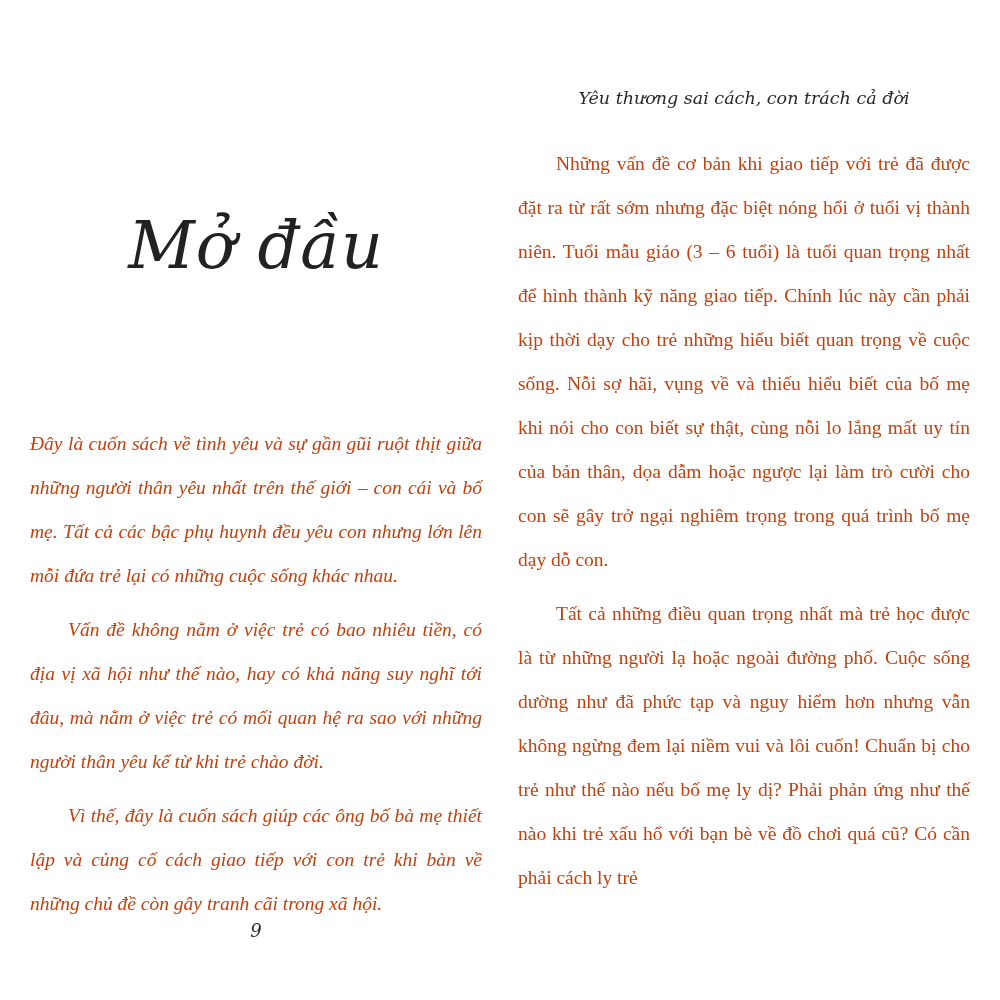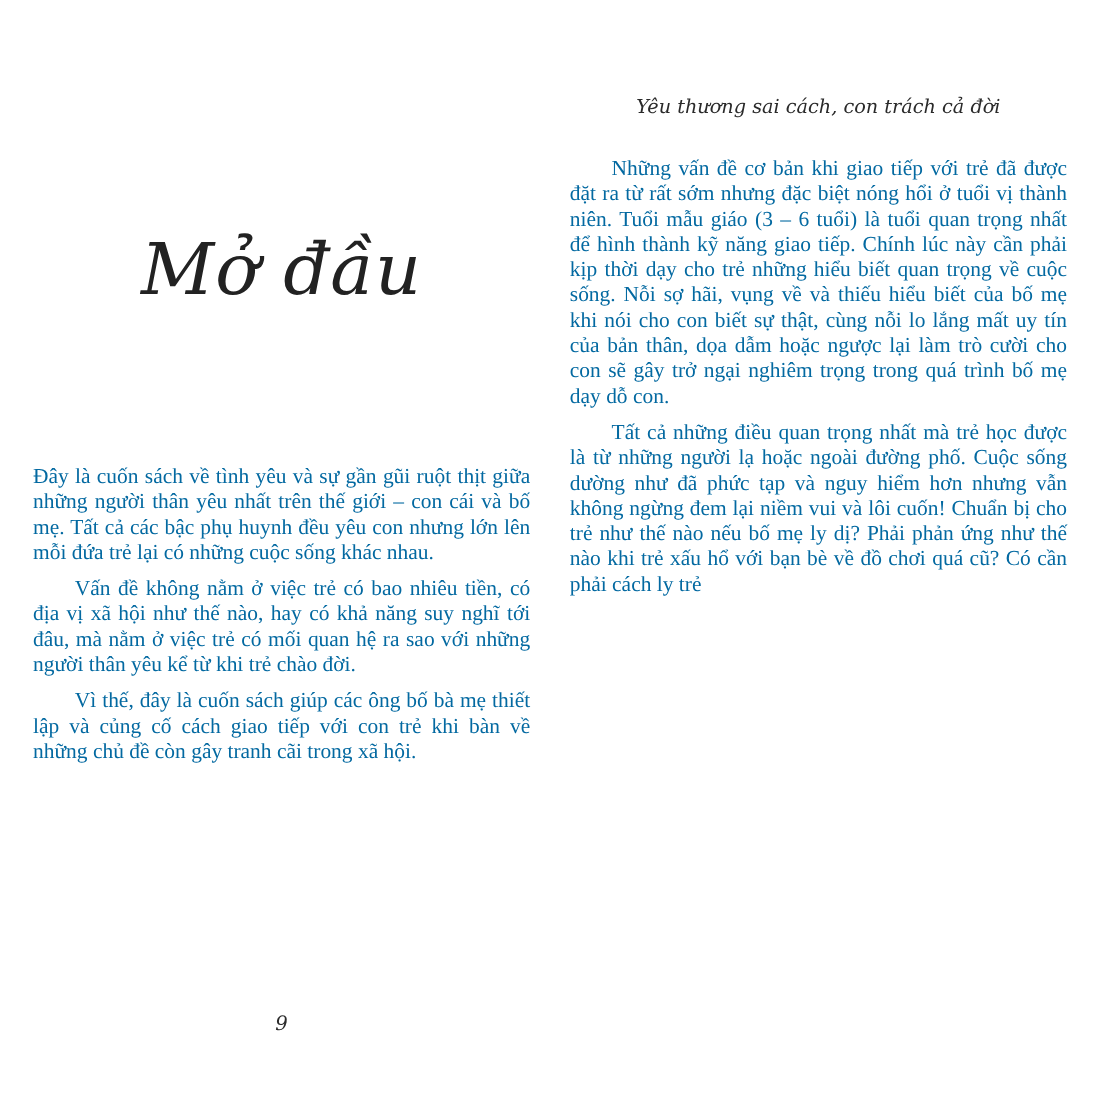--- a/index.html
+++ b/index.html
@@ -60,30 +60,30 @@
     top: 88px;
     left: 0;
     right: 0;
     color: #2a2a2a;
   }
   .body-block {
     position: absolute;
     left: 0;
     right: 0;
   }
-  .body-left  { top: 422px; }
+  .body-left  { top: 422px; font-style: italic; }
   .body-right { top: 142px; }
 
   .body-block p {
     font-size: 19.5px;
-    line-height: 23px;
+    line-height: 44px;
     text-align: justify;
     margin: 0 0 10px 0;
     text-indent: 38px;
-    color: #0369a1;
+    color: #c2410c;
   }
   .body-block p.no-indent {
     text-indent: 0;
   }
   .page-number {
     font-family: "DejaVu Serif", serif;
     font-style: italic;
     font-size: 18px;
     text-align: center;
     position: absolute;

